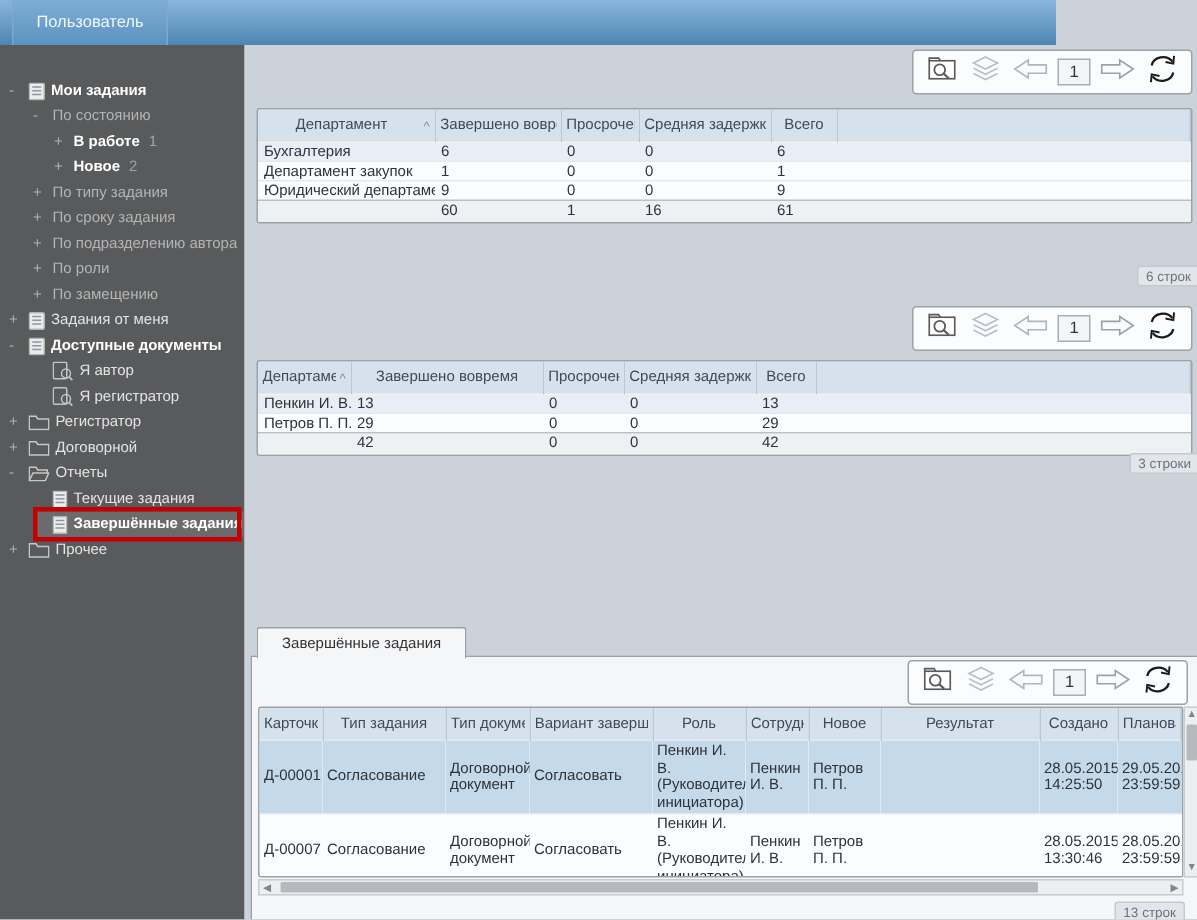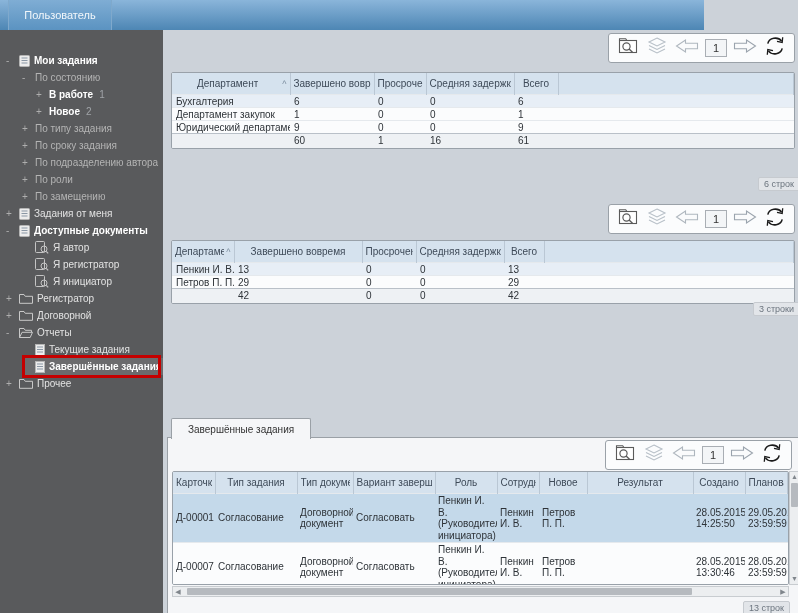--- a/index.html
+++ b/index.html
@@ -188,31 +188,20 @@
       <div class="tree-item lvl1">
         <span class="expander"></span>
         <span class="ticon">
           <svg width="14" height="13" viewBox="0 0 14 13">
             <rect x="0.5" y="0.5" width="9" height="11" rx="1" fill="none" stroke="#c4c4c4"></rect>
             <circle cx="9" cy="8" r="3" fill="none" stroke="#c4c4c4"></circle>
             <line x1="11.2" y1="10.4" x2="13.2" y2="12.4" stroke="#c4c4c4" stroke-width="1.2"></line>
           </svg>
         </span>
         <span class="tlabel">Я регистратор</span>
-      </div>
-      <div class="tree-item lvl1">
-        <span class="expander"></span>
-        <span class="ticon">
-          <svg width="14" height="13" viewBox="0 0 14 13">
-            <rect x="0.5" y="0.5" width="9" height="11" rx="1" fill="none" stroke="#c4c4c4"></rect>
-            <circle cx="9" cy="8" r="3" fill="none" stroke="#c4c4c4"></circle>
-            <line x1="11.2" y1="10.4" x2="13.2" y2="12.4" stroke="#c4c4c4" stroke-width="1.2"></line>
-          </svg>
-        </span>
-        <span class="tlabel">Я инициатор</span>
       </div>
       <div class="tree-item lvl0">
         <span class="expander">+</span>
         <span class="ticon">
           <svg width="14" height="11" viewBox="0 0 14 11">
             <path d="M0.5 1.5 h4.5 l1.2 1.8 h7.3 v7 h-13 Z" fill="none" stroke="#c8c8c8"></path>
           </svg>
         </span>
         <span class="tlabel">Регистратор</span>
       </div>

